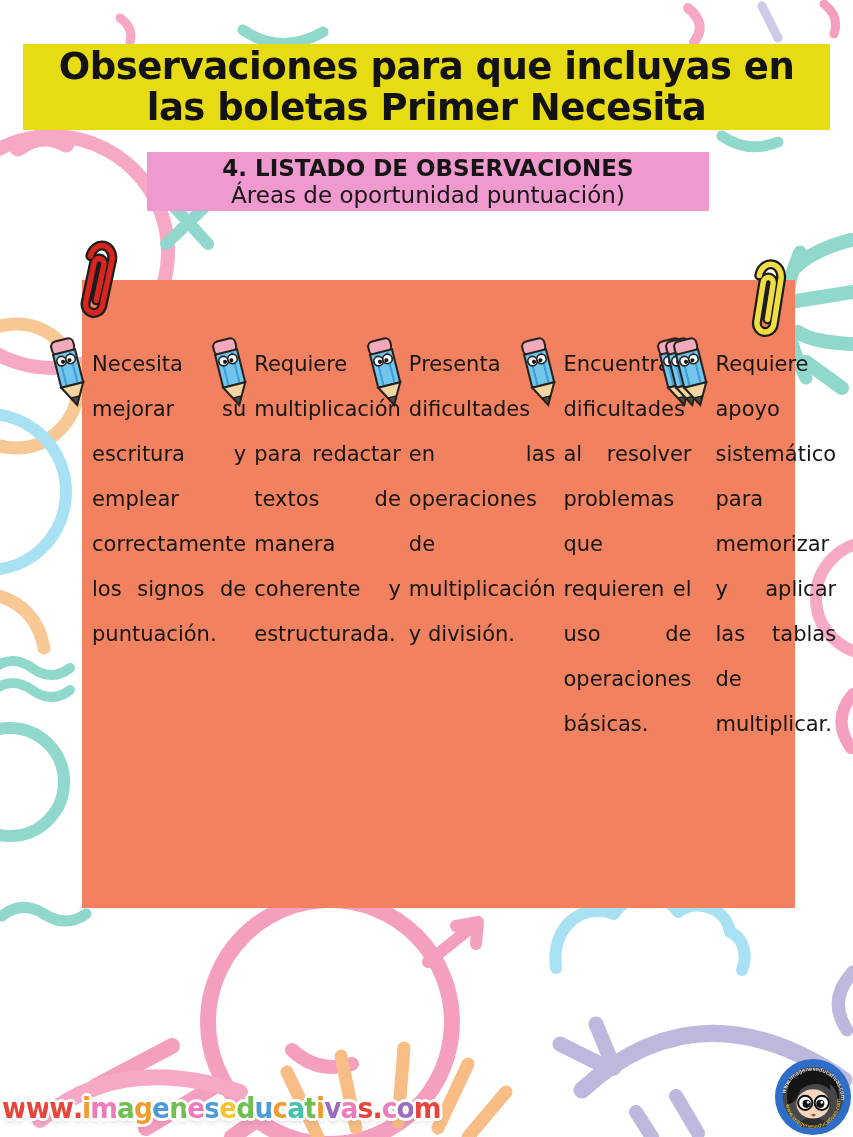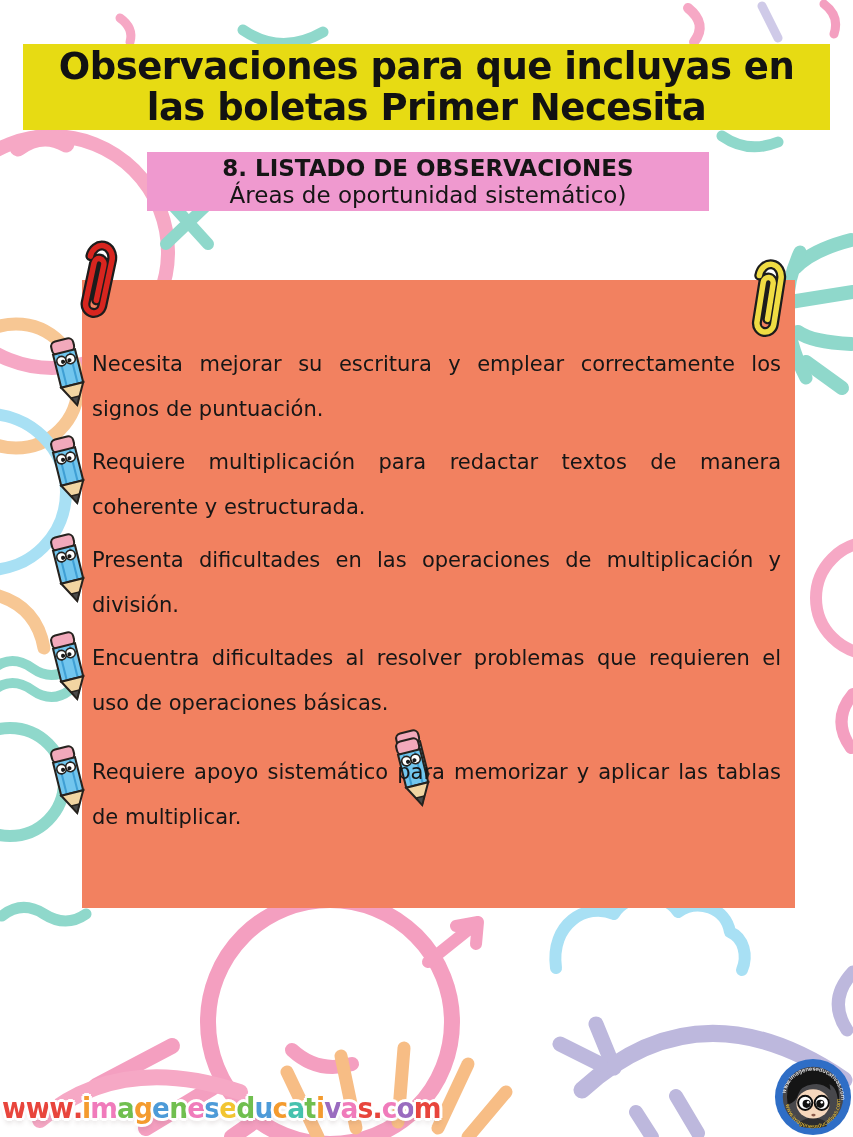--- a/index.html
+++ b/index.html
@@ -16,21 +16,21 @@
   .banner-pink{position:absolute;left:147px;top:152px;width:562px;height:59px;
     background:var(--banner-pink,#EF99CF);z-index:2;display:flex;flex-direction:column;
     justify-content:center;align-items:center;text-align:center;color:#151515;}
   .banner-pink .l1{font-size:23px;font-weight:bold;line-height:27px;letter-spacing:0px;}
   .banner-pink .l2{font-size:23px;line-height:27px;}
 
   .panel{position:absolute;left:82px;top:280px;width:713px;height:628px;
     background:var(--panel-orange,#F28160);z-index:1;}
 
   .obs-list{position:absolute;left:92px;top:342px;width:689px;z-index:2;
-    display:flex;flex-direction:column;gap:8px;align-items:center;}
+    display:flex;gap:8px;}
   .obs-item{position:relative;font-size:21px;line-height:45px;color:#161616;
     text-align:justify;}
   .obs-item .pencil{position:absolute;left:-46px;top:-6px;width:46px;height:72px;
     transform:rotate(-14deg);}
 
   .clip{position:absolute;z-index:3;}
   .clip-red{left:70px;top:226px;width:54px;height:104px;transform:rotate(12deg);}
   .clip-yellow{left:740px;top:243px;width:54px;height:108px;transform:rotate(9deg);}
 
   .wordmark{position:absolute;left:2px;top:1092px;z-index:2;font-size:28px;font-weight:bold;
@@ -105,22 +105,22 @@
     <path d="M 636 1112 L 652 1137" stroke="#BDB8DD" stroke-width="14"></path>
     <path d="M 853 972 q -26 28 -6 58" stroke="#BDB8DD" stroke-width="13"></path>
   </svg>
 
   <div class="banner-yellow">
     <div class="line">Observaciones para que incluyas en</div>
     <div class="line">las boletas Primer Necesita</div>
   </div>
 
   <div class="banner-pink">
-    <div class="l1">8. LISTADO DE OBSERVACIONES</div>
-    <div class="l2">Áreas de oportunidad sistemático)</div>
+    <div class="l1">4. LISTADO DE OBSERVACIONES</div>
+    <div class="l2">Áreas de oportunidad puntuación)</div>
   </div>
 
   <div class="panel"></div>
 
   <svg class="clip clip-red" viewBox="0 0 54 104">
     <path d="M 16 32 a 11 13 0 0 1 22 0 v 46 a 8.5 9 0 0 1 -17 0 v -40 a 5 5.5 0 0 1 10 0 v 36" fill="none" stroke="#1c1c1c" stroke-width="10" stroke-linecap="round"></path>
     <path d="M 16 32 a 11 13 0 0 1 22 0 v 46 a 8.5 9 0 0 1 -17 0 v -40 a 5 5.5 0 0 1 10 0 v 36" fill="none" stroke="#D8251F" stroke-width="5.5" stroke-linecap="round"></path>
   </svg>
 
   <svg class="clip clip-yellow" viewBox="0 0 54 104">

